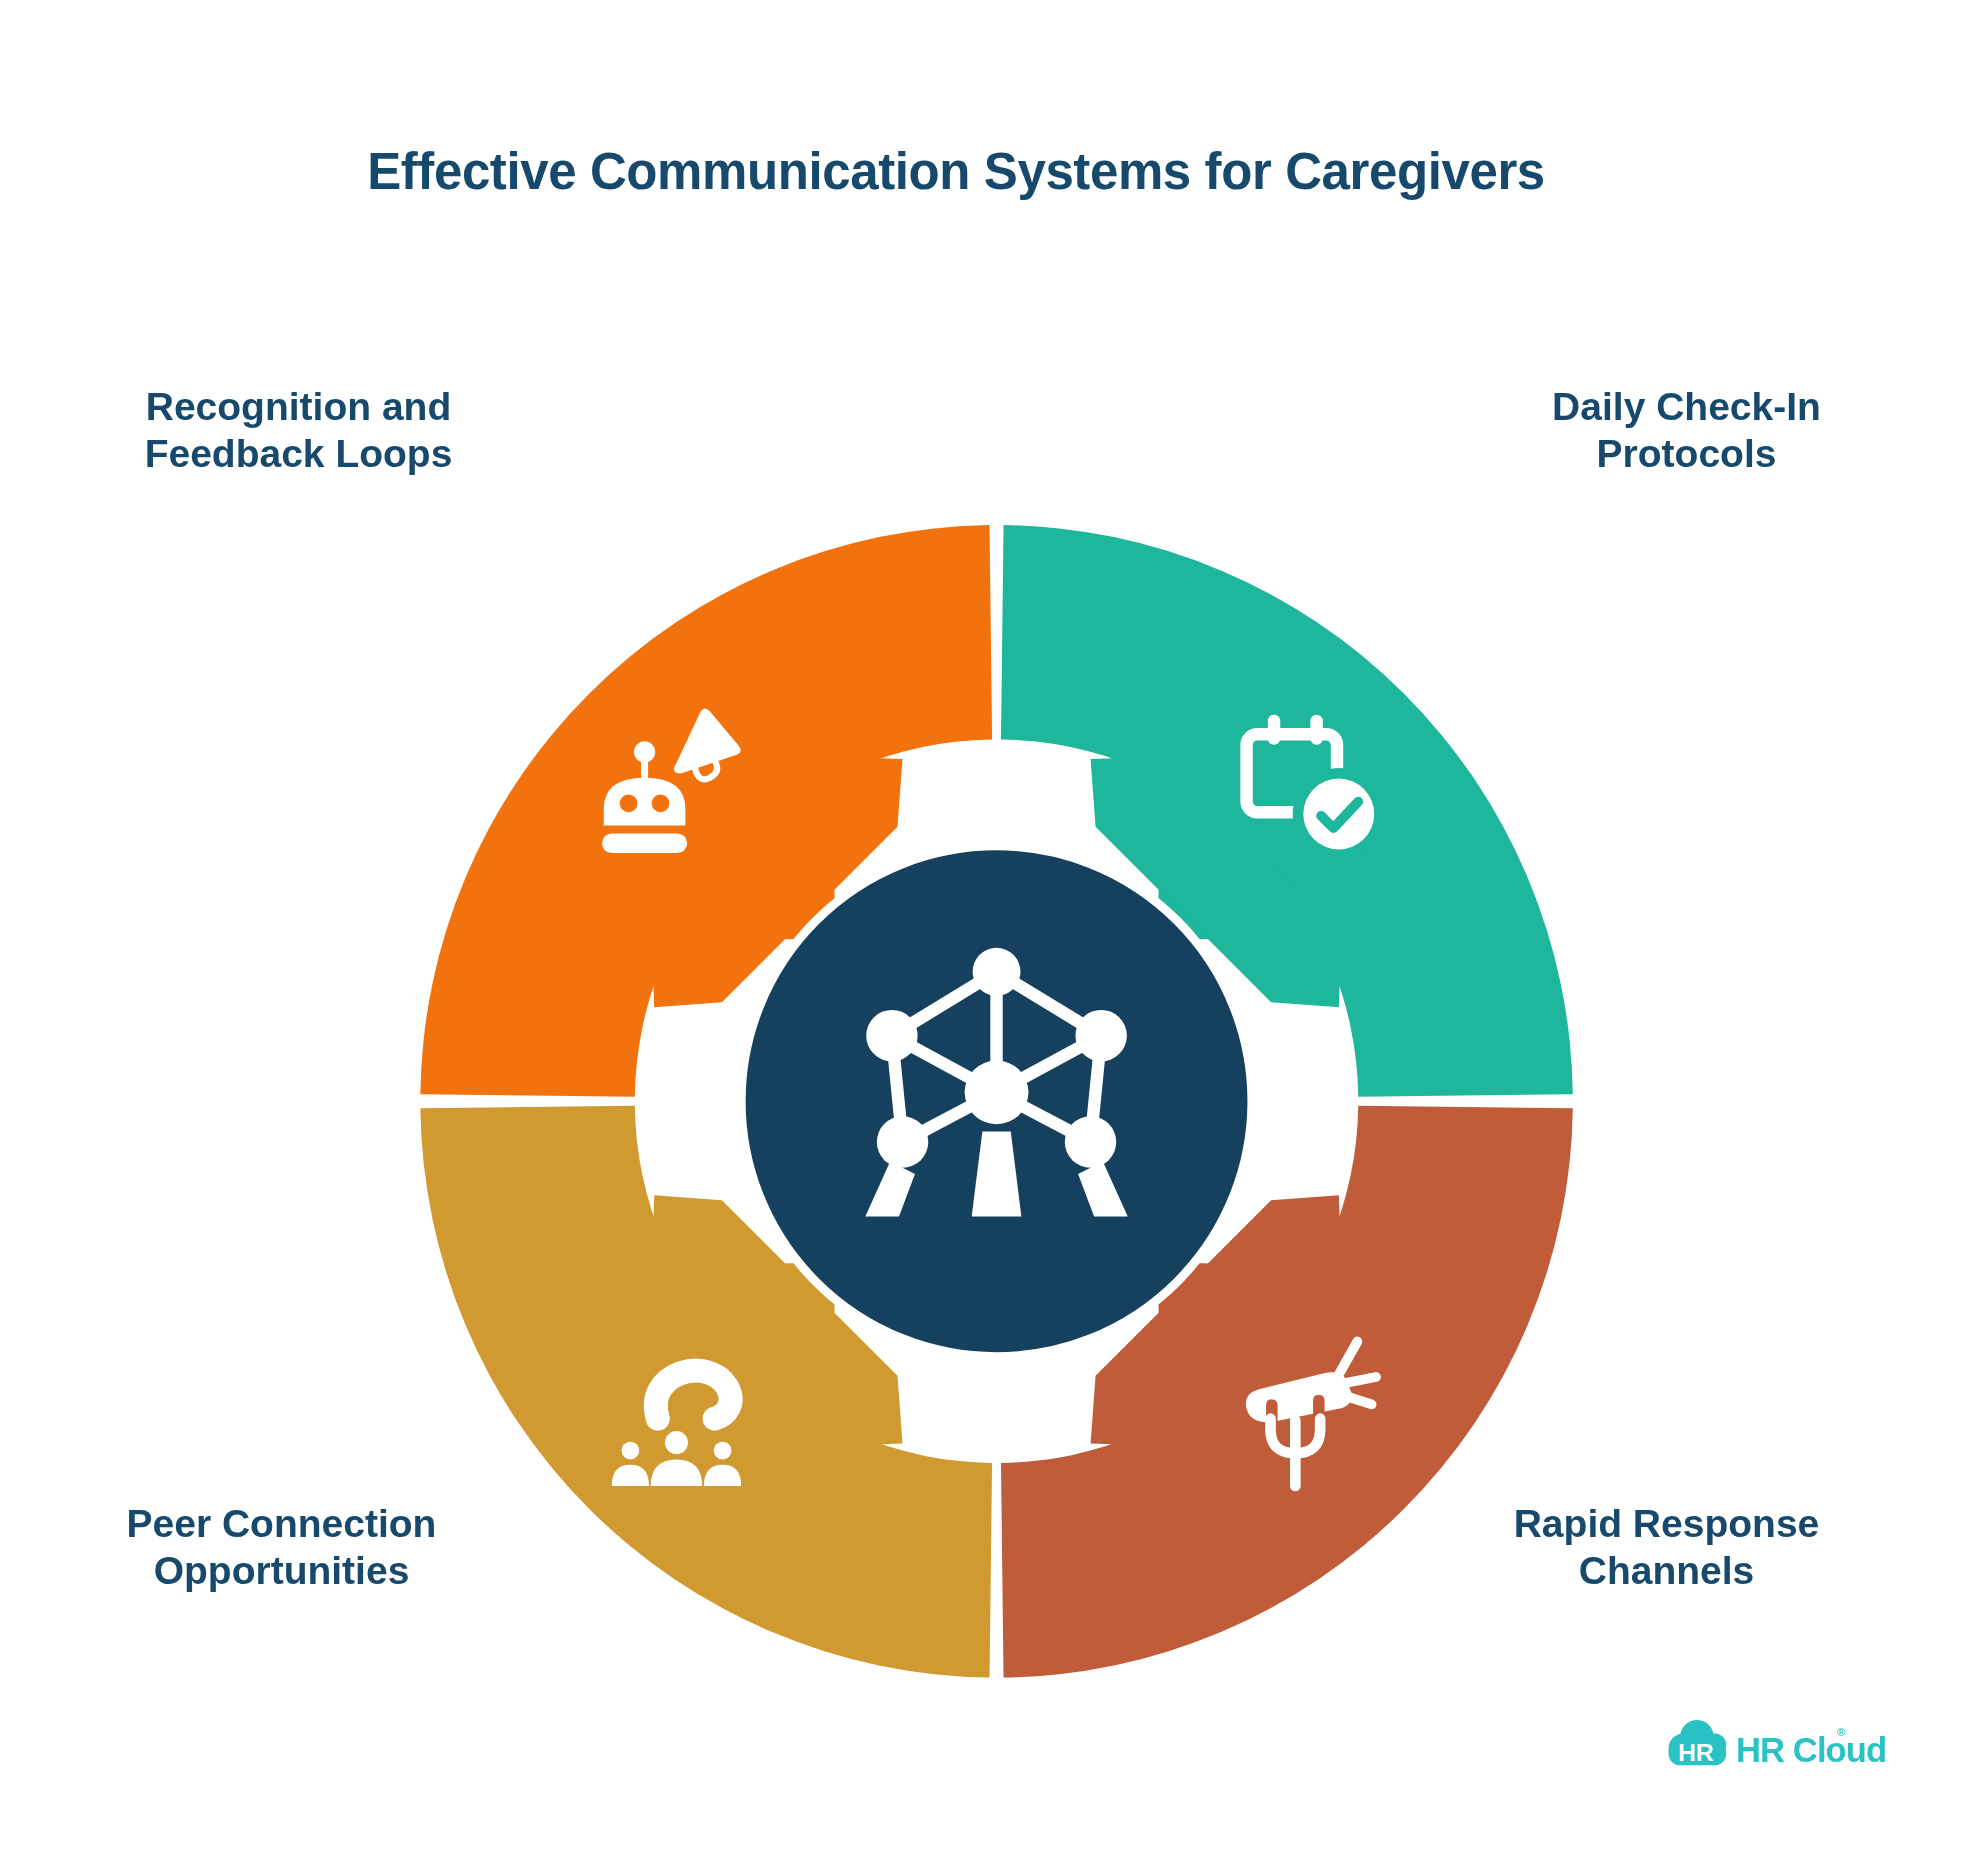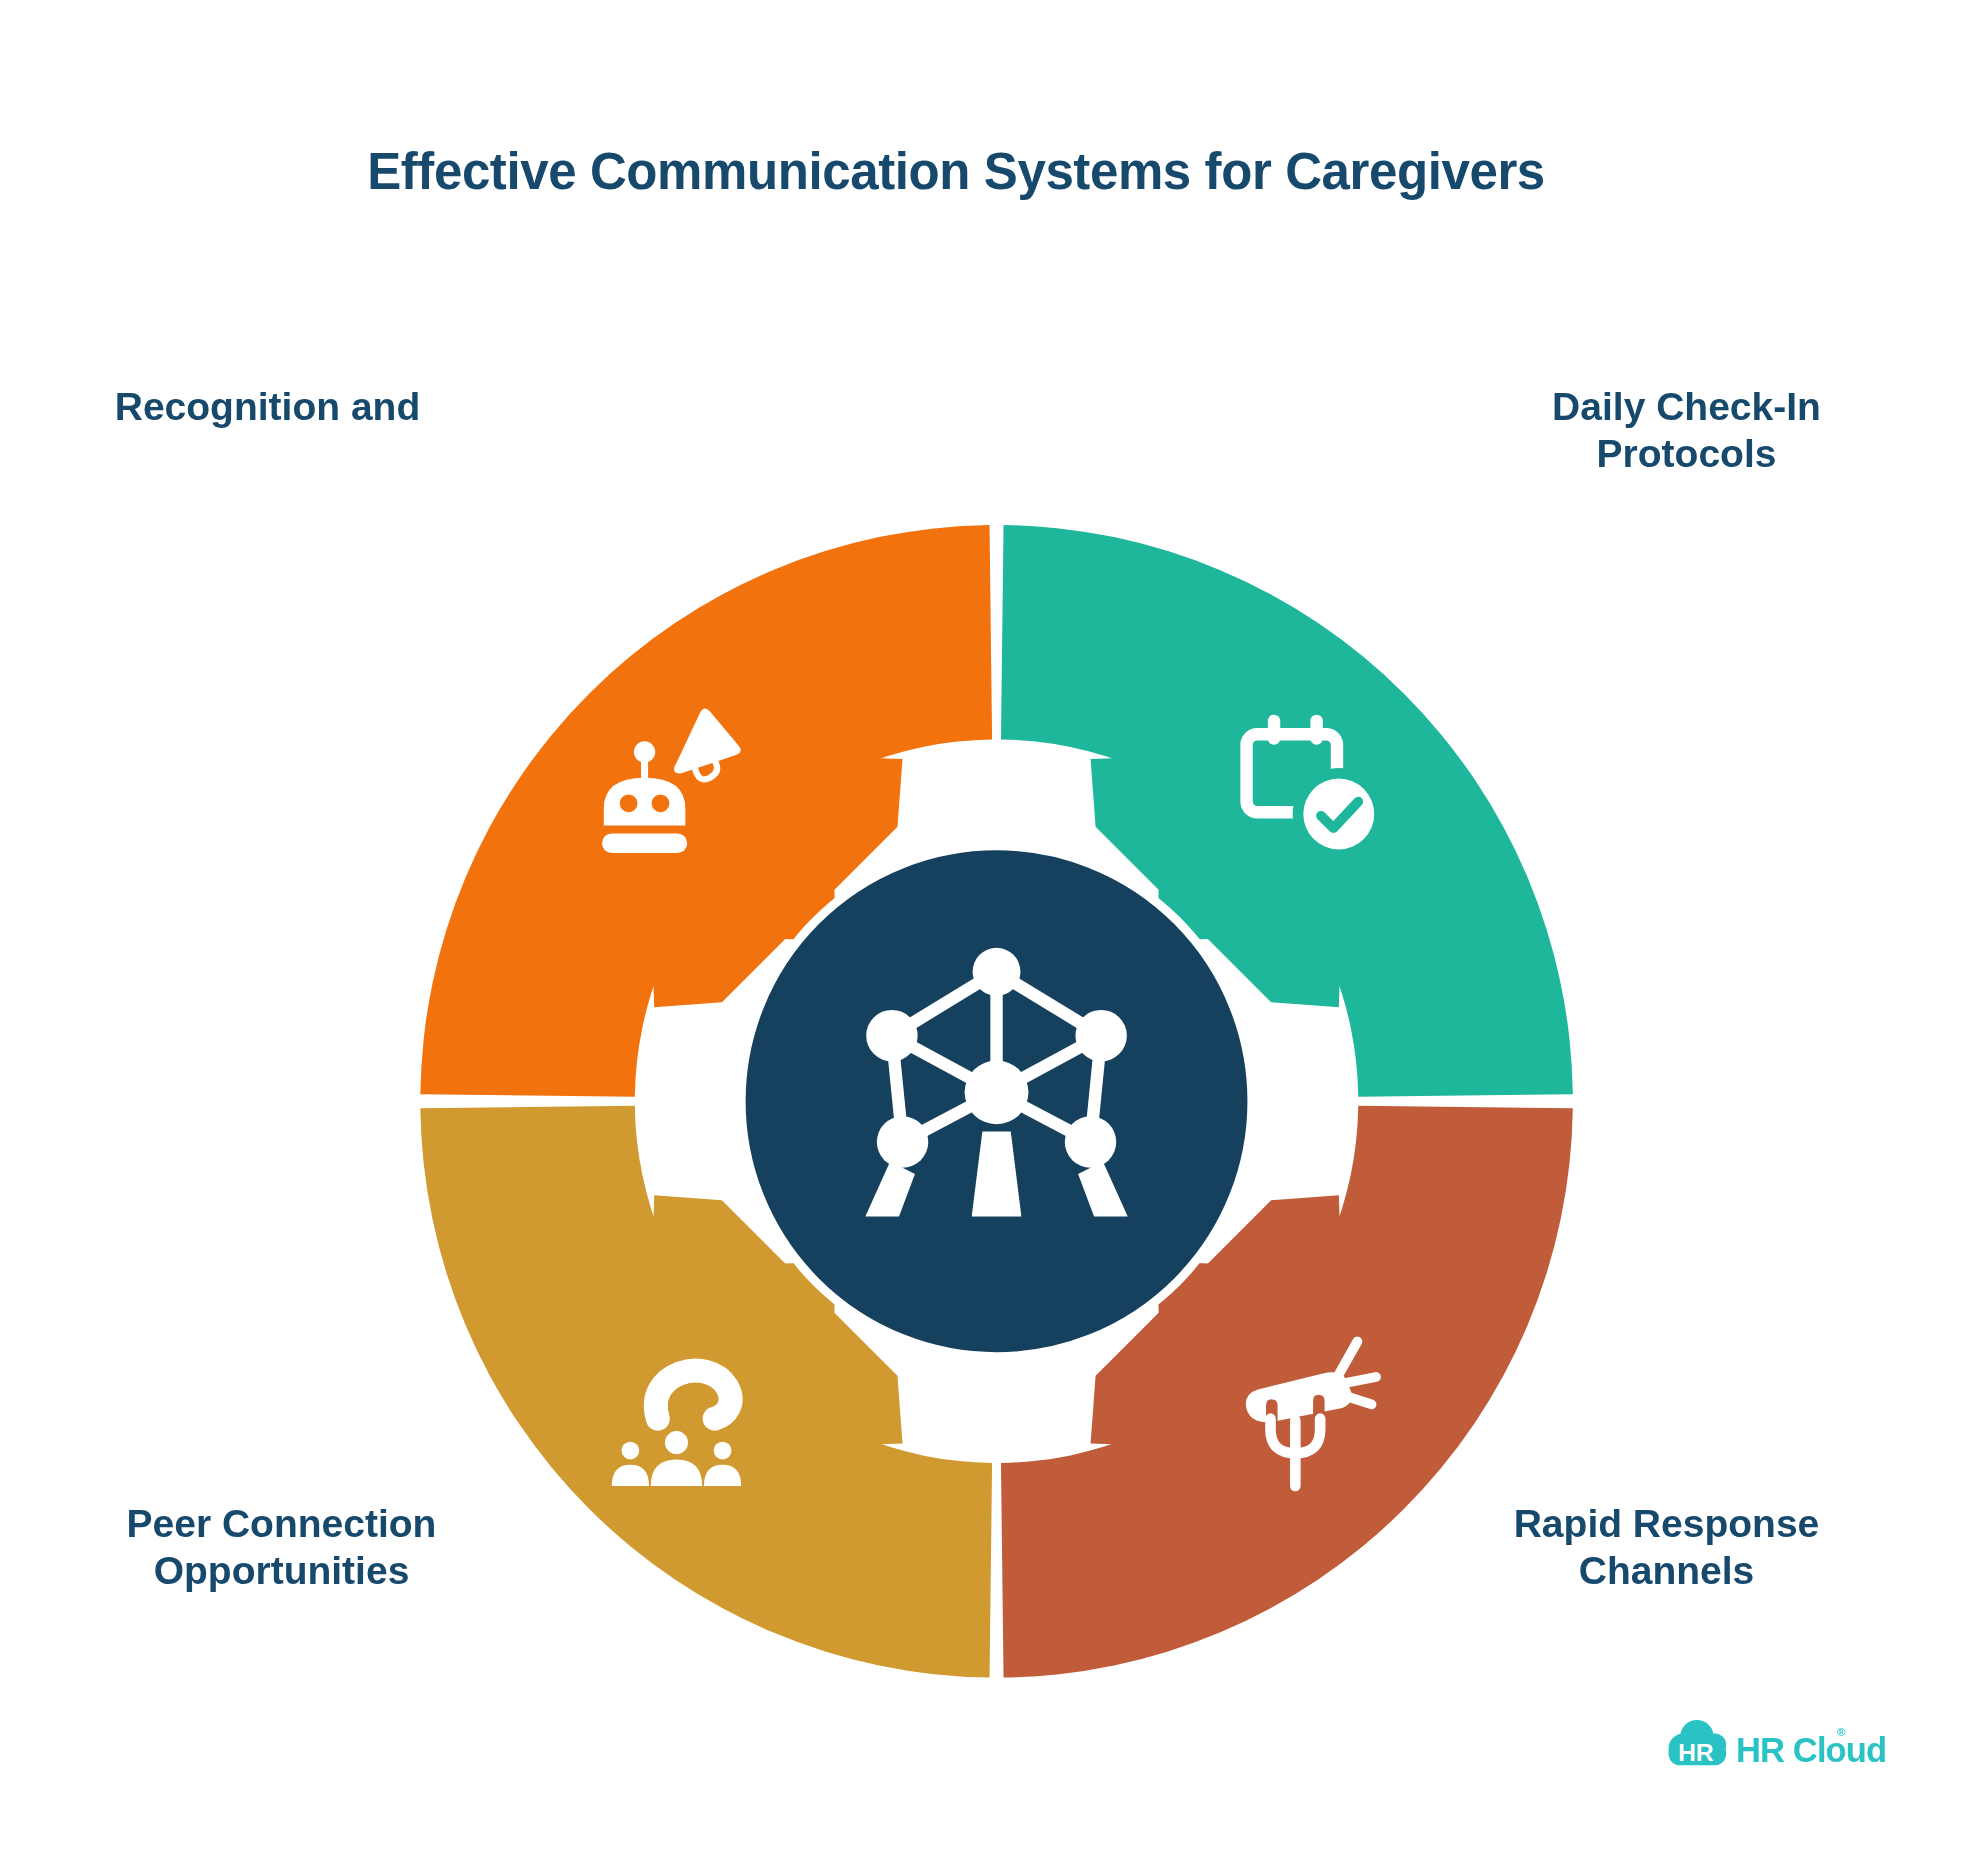--- a/index.html
+++ b/index.html
@@ -4,38 +4,39 @@
 <style>
   html,body{margin:0;padding:0;background:#ffffff;}
   body{width:1978px;height:1870px;position:relative;overflow:hidden;
        font-family:"Liberation Sans", sans-serif;}
   .canvas{position:absolute;inset:0;}
   .title{position:absolute;left:0;top:142px;width:1912px;text-align:center;
          font-size:51px;font-weight:700;color:#17496D;letter-spacing:-0.4px;}
   .seg-label{position:absolute;width:461px;text-align:center;
              font-size:39px;font-weight:700;color:#17496D;line-height:47px;}
   .seg-label span{display:block;}
-  .label-tl{left:37px;top:383px;}
+  .label-tl{left:68px;top:383px;}
   .label-tr{left:1456px;top:383px;}
   .label-bl{left:51px;top:1500px;}
   .label-br{left:1436px;top:1500px;}
   svg.diagram{position:absolute;left:0;top:0;width:1978px;height:1870px;}
   .logo-word{font-weight:700;font-size:39px;letter-spacing:-1px;}
   .logo-hr{font-weight:700;font-size:28px;}
   .logo-reg{font-size:13px;font-weight:700;}
 </style>
 </head>
 <body>
 
 <div class="canvas">
 
   <div class="title">Effective Communication Systems for Caregivers</div>
 
   <div class="seg-label label-tl">
     <span>Recognition and</span>
+    <span>Feedback Loops</span>
   </div>
   <div class="seg-label label-bl">
     <span>Peer Connection</span>
     <span>Opportunities</span>
   </div>
   <div class="seg-label label-tr">
     <span>Daily Check-In</span>
     <span>Protocols</span>
   </div>
   <div class="seg-label label-br">

